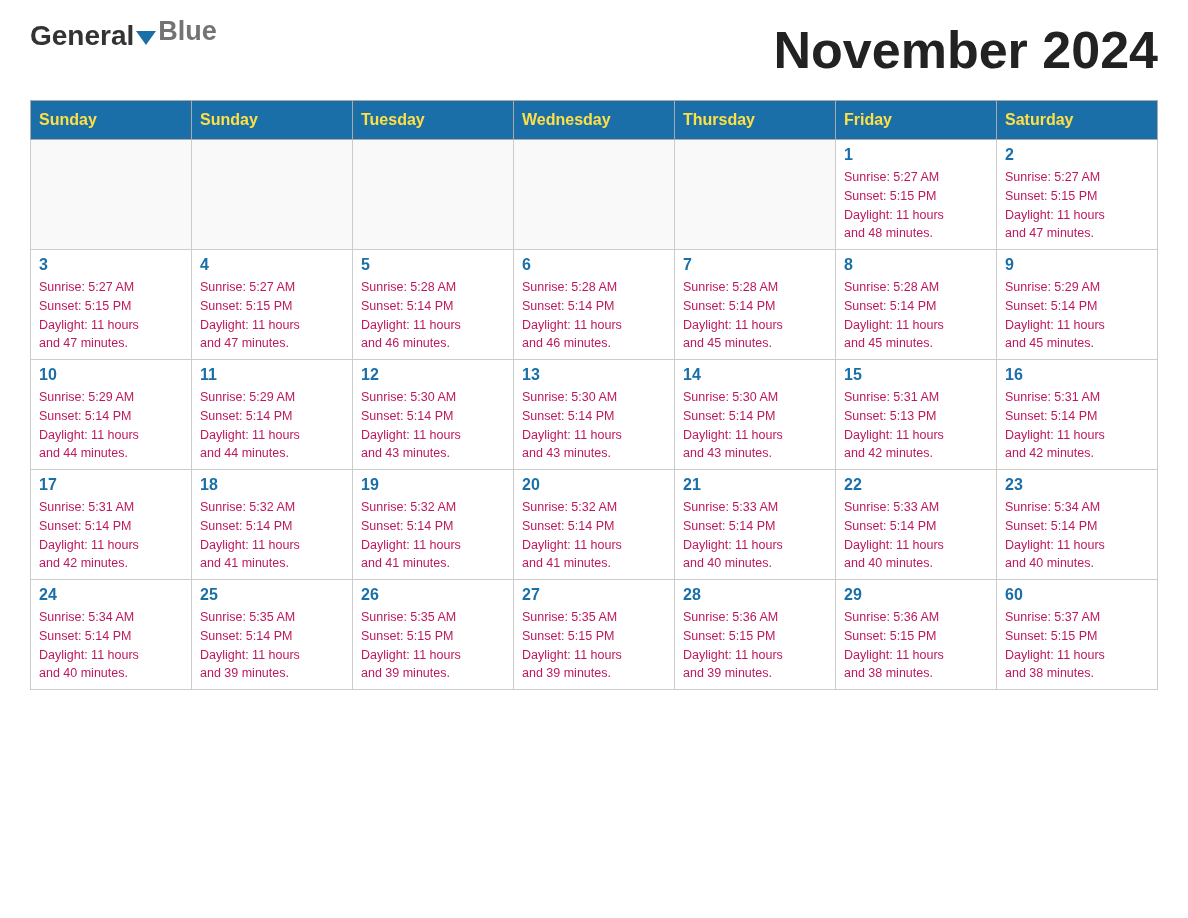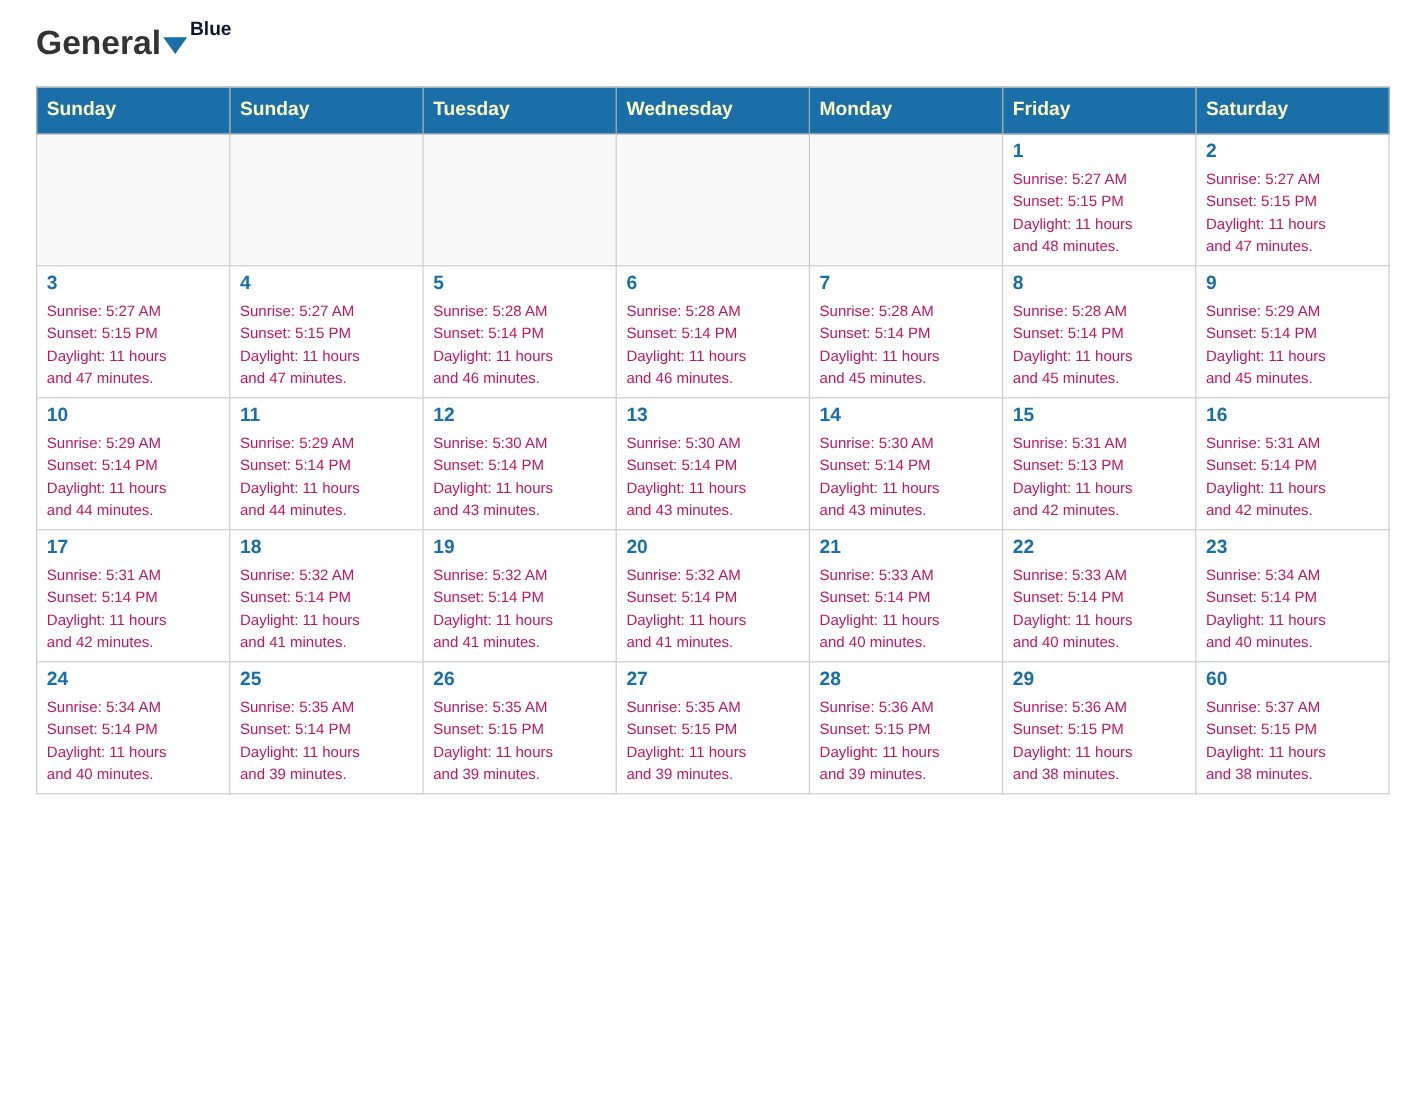--- a/index.html
+++ b/index.html
@@ -30,23 +30,23 @@
     .logo-general .arrow {
       width: 0;
       height: 0;
       border-left: 10px solid transparent;
       border-right: 10px solid transparent;
       border-top: 14px solid #1a6fa8;
       margin-left: 2px;
       margin-top: 4px;
     }
     .logo-blue {
-      font-size: 16px;
-      font-weight: bold;
-      color: #0f172a;
+      font-size: 27px;
+      font-weight: bold;
+      color: #737373;
       margin-top: -4px;
       margin-left: 2px;
     }
     .title-block {
       text-align: right;
     }
     .title-block h1 {
       font-size: 52px;
       font-weight: bold;
       color: #222;
@@ -56,21 +56,21 @@
       font-weight: normal;
       color: #555;
     }
     .calendar {
       width: 100%;
       border-collapse: collapse;
       border: 1px solid #aaa;
     }
     .calendar th {
       background-color: #1a6fa8;
-      color: #fef9c3;
+      color: #fde047;
       font-size: 16px;
       font-weight: bold;
       padding: 10px 8px;
       text-align: left;
       border: 1px solid #aaa;
     }
     .calendar td {
       vertical-align: top;
       border: 1px solid #ccc;
       padding: 6px 8px;
@@ -102,31 +102,32 @@
 
 <div class="header">
   <div class="logo">
     <div class="logo-general">
       <span>General</span>
       <div class="arrow"></div>
     </div>
     <div class="logo-blue">Blue</div>
   </div>
   <div class="title-block">
+    <h1>November 2024</h1>
   </div>
 </div>
 
 <table class="calendar">
   <thead>
     <tr>
     <th>Sunday</th>
         <th>Sunday</th>
         <th>Tuesday</th>
         <th>Wednesday</th>
-        <th>Monday</th>
+        <th>Thursday</th>
         <th>Friday</th>
         <th>Saturday</th>
       </tr>
   </thead>
   <tbody id="calendar-body">
   <tr>
         <td class="empty-cell"></td>
         <td class="empty-cell"></td>
         <td class="empty-cell"></td>
         <td class="empty-cell"></td>

